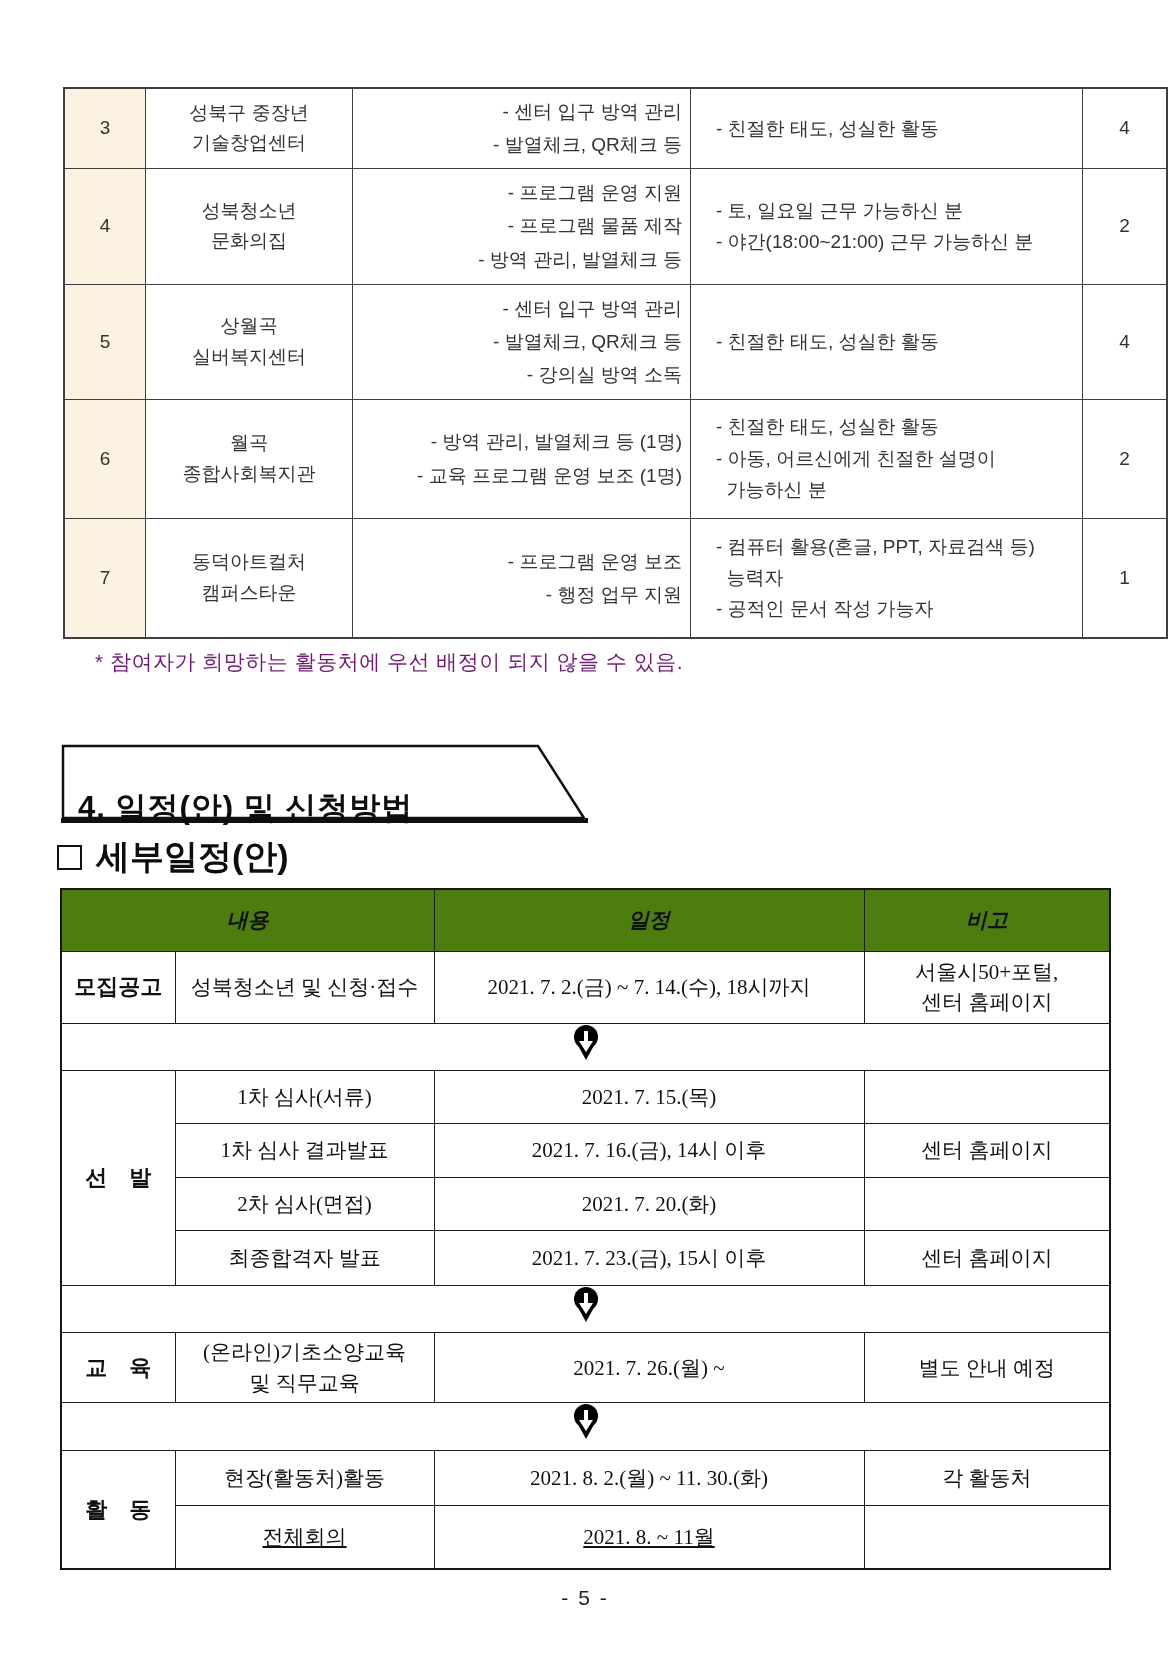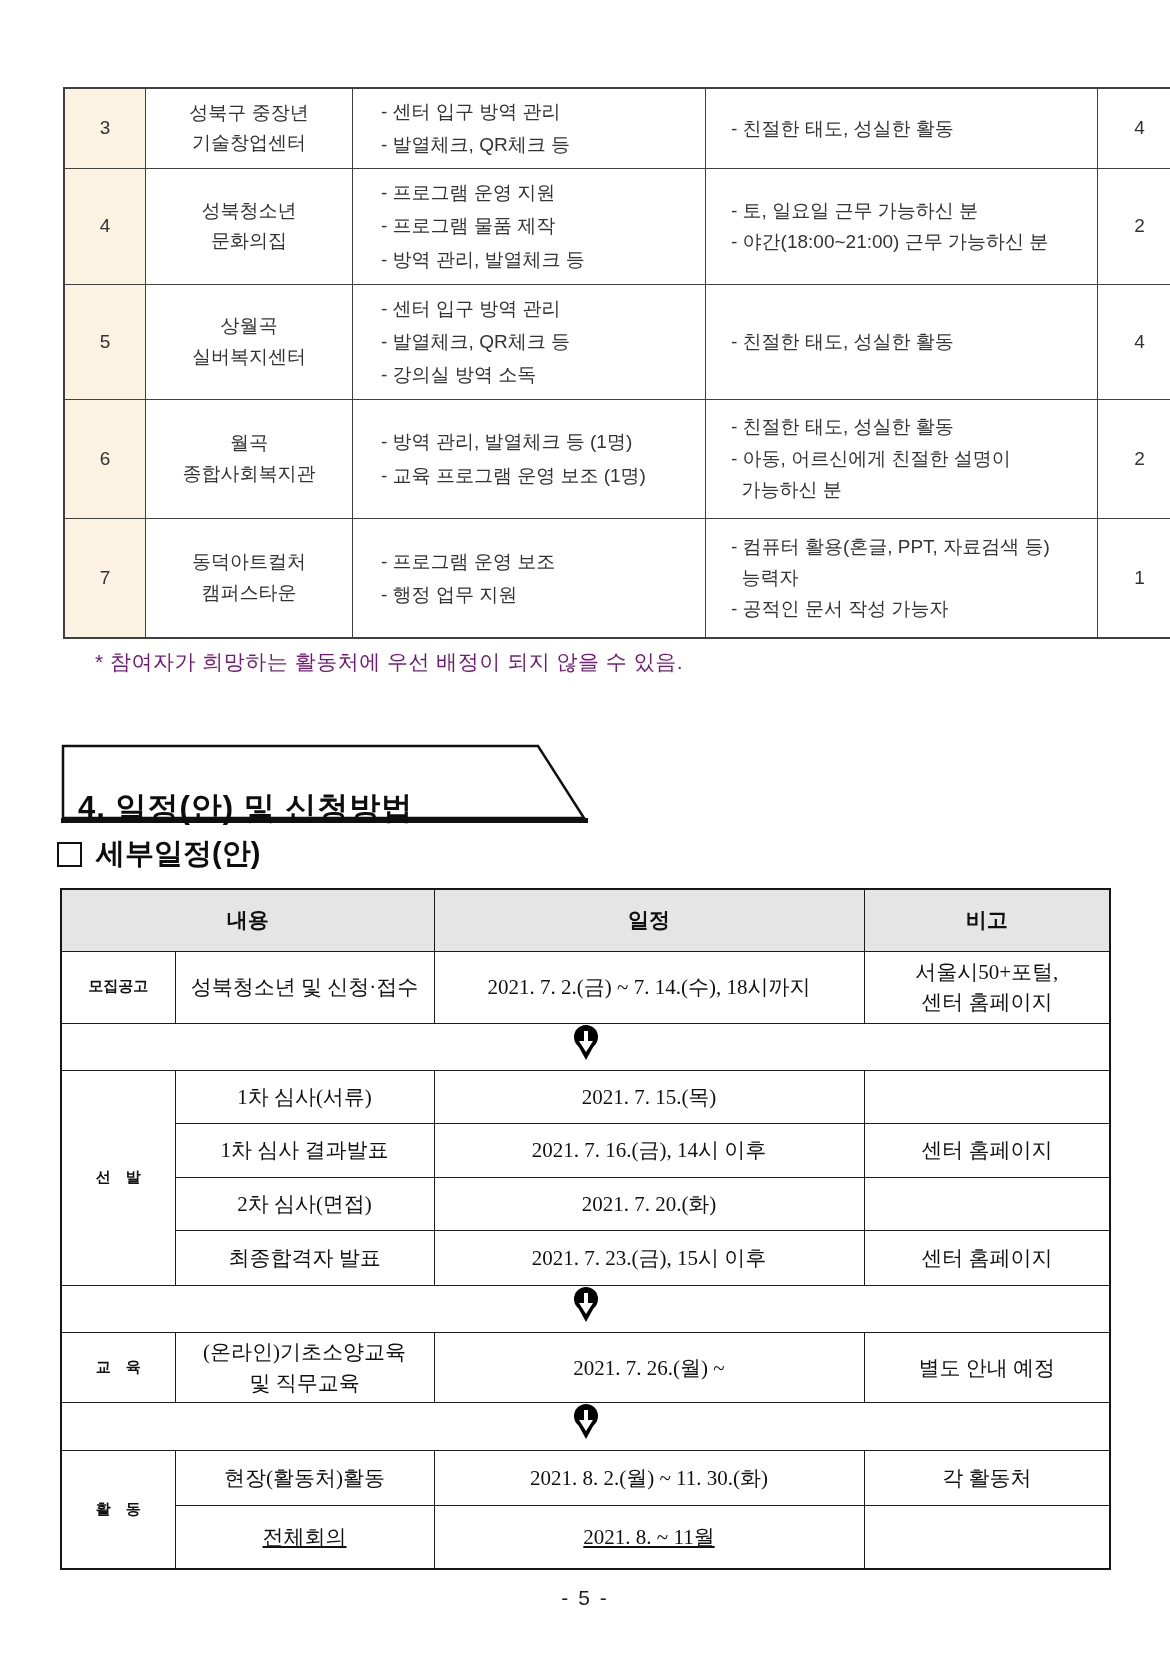--- a/index.html
+++ b/index.html
@@ -6,50 +6,50 @@
   #page{position:relative;width:1170px;height:1654px;background:#ffffff;overflow:hidden;
         font-family:"Liberation Sans","DejaVu Sans",sans-serif;color:#222;}
 
   
   #placements-table{position:absolute;left:63px;top:87px;border-collapse:collapse;
         table-layout:fixed;width:1044px;border:2px solid #3f3f3f;}
   #placements-table td{border:1.5px solid #3f3f3f;vertical-align:middle;
         font-size:19px;color:#333;padding:6px 8px;}
   #placements-table td.no{background:#fbf2e1;text-align:center;width:64px;}
   #placements-table td.site{text-align:center;width:190px;line-height:1.6;}
-  #placements-table td.tasks{width:316px;padding-left:28px;line-height:1.75;}
+  #placements-table td.tasks{width:316px;padding-left:13px;line-height:1.75;text-align:right;}
   #placements-table td.reqs{width:358px;padding-left:25px;line-height:1.65;}
   #placements-table td.quota{text-align:center;width:67px;}
   tr.h75{height:75px;} tr.h116{height:116px;} tr.h115{height:115px;}
   tr.h119{height:119px;} tr.h120{height:120px;}
   .pre{white-space:pre-wrap;}
 
   
   #note{position:absolute;left:95px;top:648px;font-size:21px;color:#701a75;letter-spacing:0.5px;}
 
   
   #banner{position:absolute;left:61px;top:744px;width:540px;height:82px;}
   #banner svg{position:absolute;left:0;top:0;}
   #banner .banner-text{position:absolute;left:17px;top:36px;transform:translateY(-50%);
         font-size:31px;font-weight:800;color:#0d0d0d;letter-spacing:1px;white-space:nowrap;margin-top:28px;}
 
   
-  #subsection{position:absolute;left:57px;top:834px;font-size:29px;font-weight:800;color:#0d0d0d;
+  #subsection{position:absolute;left:57px;top:834px;font-size:34px;font-weight:800;color:#0d0d0d;
         display:flex;align-items:center;}
   #subsection .box{display:inline-block;width:21px;height:21px;border:2.5px solid #111;
         margin-right:14px;background:#fff;}
 
   
   #schedule-table{position:absolute;left:60px;top:888px;border-collapse:collapse;
         table-layout:fixed;width:1049px;border:2.5px solid #161616;
         font-family:"Liberation Serif","DejaVu Serif",serif;color:#111;}
   #schedule-table td{border:1.5px solid #1c1c1c;vertical-align:middle;
         font-size:21px;text-align:center;padding:2px 6px;line-height:1.45;}
-  #schedule-table td.gray{background:#e5e5e5;font-weight:bold;}
-  #schedule-table td.group{font-weight:bold;font-size:15px;}
+  #schedule-table td.gray{background:#4d7c0f;font-weight:bold;font-style:italic;}
+  #schedule-table td.group{font-weight:bold;font-size:22px;}
   #schedule-table td.arrow-cell{padding:1px 0;}
   tr.h62{height:62px;} tr.h72{height:72px;} tr.h43{height:43px;} tr.h53{height:53px;}
   tr.h54{height:54px;} tr.h55{height:55px;} tr.h45{height:45px;} tr.h70{height:70px;}
   tr.h56{height:64px;text-decoration:underline;}
 
   
   #footer{position:absolute;left:0;top:1586px;width:1170px;text-align:center;
         font-size:21px;color:#222;letter-spacing:2px;}
 </style>
 </head>

